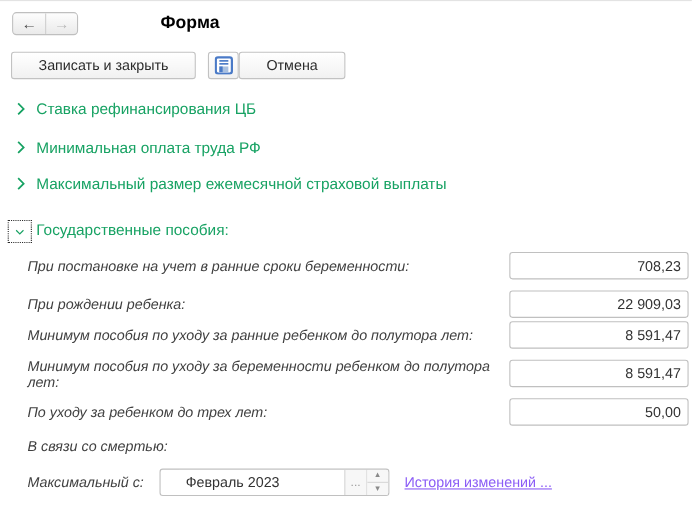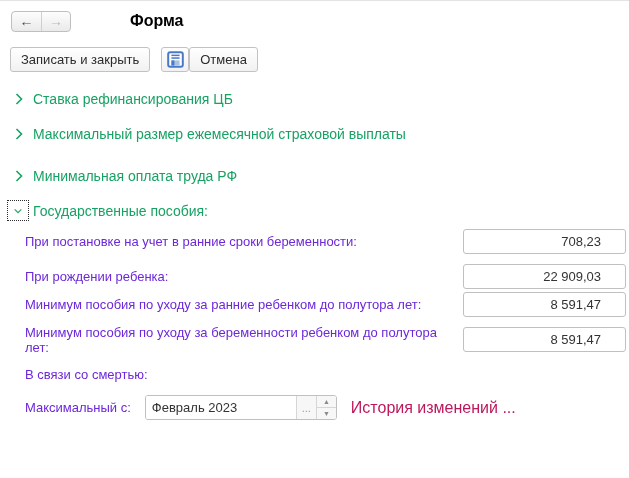--- a/index.html
+++ b/index.html
@@ -15,77 +15,77 @@
   .nav-group {
     display:flex; height:21px; border:1px solid #bfbfbf; border-radius:4px;
     background:linear-gradient(#fdfdfd,#eaeaea); overflow:hidden;
   }
   .nav-btn {
     width:29px; height:100%; border:none; background:transparent; cursor:pointer;
     font-size:14px; font-weight:bold; color:#4a4a4a; line-height:19px; padding:0;
     font-family:inherit;
   }
   .nav-btn.fwd { border-left:1px solid #cfcfcf; color:#b9b9b9; }
-  .title { font-size:16px; font-weight:bold; color:#000; margin-left:59px; }
+  .title { font-size:16px; font-weight:bold; color:#000; margin-left:75px; }
 
   
   .toolbar { display:flex; align-items:center; margin:15px 0 0 10px; height:25px; }
   .btn {
-    height:25px; padding:0 10px; border:1px solid #c2c2c2; border-radius:3px;
+    height:25px; padding:0 24px; border:1px solid #c2c2c2; border-radius:3px;
     background:linear-gradient(#ffffff,#f1f1f1); font-family:inherit;
     font-size:13px; color:#2b2b2b; cursor:pointer;
   }
   .btn.icon-btn { width:28px; padding:0; display:flex; align-items:center; justify-content:center; margin-left:11px; }
   .btn.cancel { }
 
   
   .sections { margin:18px 0 0 15px; }
-  .section-row { display:flex; align-items:center; cursor:pointer; }
+  .section-row { display:flex; cursor:pointer; }
   .section-row.s1 { margin-bottom:17px; }
   .section-row.s2 { margin-bottom:15px; }
   .section-row.s3 { margin-bottom:24px; }
   .chev { width:8px; color:#17a263; display:flex; align-items:center; margin-right:10px; flex:none; }
   .section-label { color:#17a263; font-size:14px; line-height:18px; max-width:400px; }
   .focus-box {
     margin-left:-8px; margin-right:4px; width:22px; height:21px; flex:none;
     border:1px dotted #2b2b2b; display:flex; align-items:center; justify-content:center;
   }
 
   
   .rows { margin-top:8px; padding:0 3px 0 25px; }
   .frow { display:flex; align-items:center; justify-content:space-between; height:25px; }
   .frow.g10 { margin-bottom:10px; } .frow.g11 { margin-bottom:3px; } .frow.g6 { margin-bottom:6px; }
-  .flabel { font-size:13px; color:#6d28d9; padding-right:6px; }
+  .flabel { font-size:13px; color:#404040; padding-right:6px;font-style:italic; }
   .fvalue {
     width:163px; height:25px; flex:none; border:1px solid #c0c0c0; border-radius:3px;
-    text-align:right; padding:0 24px; font-size:13px; color:#333; font-family:inherit;
+    text-align:right; padding:0 6px; font-size:13px; color:#333; font-family:inherit;
     background:#fff; outline:none;
   }
 
   
   .apply-row { display:flex; align-items:center; margin:8px 0 0 25px; height:25px; }
   .date-control {
     display:flex; height:25px; border:1px solid #c0c0c0; border-radius:3px;
     overflow:hidden; margin-left:8px; background:#fff;
   }
   .date-input {
     width:150px; border:none; outline:none; padding:0 6px; font-size:13px;
-    color:#333; font-family:inherit;
+    color:#333; font-family:inherit;margin-left:17px;
   }
   .more-btn {
     width:20px; border:none; border-left:1px solid #d6d6d6; background:#f7f7f7;
     color:#9a9a9a; font-size:11px; line-height:10px; cursor:pointer; font-family:inherit;
   }
   .spinner { width:20px; border-left:1px solid #d6d6d6; display:flex; flex-direction:column; }
   .spin-btn {
     flex:1; border:none; background:#f7f7f7; color:#8a8a8a; font-size:7px;
     line-height:6px; cursor:pointer; padding:0; font-family:inherit;
   }
   .spin-btn.down { border-top:1px solid #d6d6d6; }
-  .history-link { margin-left:14px; font-size:16px; color:#be185d; cursor:pointer; }
+  .history-link { margin-left:14px; font-size:13px; color:#8b5cf6; text-decoration:underline; cursor:pointer; }
 </style>
 </head>
 <body>
 
 <div class="app">
 
   <div class="titlebar">
     <div class="nav-group">
       <button class="nav-btn">
         <span>←</span>
@@ -117,36 +117,36 @@
 
     <div class="section-row s1">
       <span class="chev">
         <svg width="8" height="12" viewBox="0 0 8 12">
             <path d="M1.5 1 L6.5 6 L1.5 11" fill="none" stroke="currentColor" stroke-width="1.6"></path>
           </svg>
       </span>
       <span class="section-label">Ставка рефинансирования ЦБ</span>
     </div>
 
+    <div class="section-row s2">
+      <span class="chev">
+        <svg width="8" height="12" viewBox="0 0 8 12">
+            <path d="M1.5 1 L6.5 6 L1.5 11" fill="none" stroke="currentColor" stroke-width="1.6"></path>
+          </svg>
+      </span>
+      <span class="section-label">Минимальная оплата труда РФ</span>
+    </div>
+
     <div class="section-row s3">
       <span class="chev">
         <svg width="8" height="12" viewBox="0 0 8 12">
             <path d="M1.5 1 L6.5 6 L1.5 11" fill="none" stroke="currentColor" stroke-width="1.6"></path>
           </svg>
       </span>
       <span class="section-label">Максимальный размер ежемесячной страховой выплаты</span>
-    </div>
-
-    <div class="section-row s2">
-      <span class="chev">
-        <svg width="8" height="12" viewBox="0 0 8 12">
-            <path d="M1.5 1 L6.5 6 L1.5 11" fill="none" stroke="currentColor" stroke-width="1.6"></path>
-          </svg>
-      </span>
-      <span class="section-label">Минимальная оплата труда РФ</span>
     </div>
 
     <div class="section-row">
       <span class="focus-box">
         <span class="chev" style="margin:0">
           <svg width="12" height="8" viewBox="0 0 12 8">
               <path d="M1 1.5 L6 6.5 L11 1.5" fill="none" stroke="currentColor" stroke-width="1.6"></path>
             </svg>
         </span>
       </span>
@@ -164,20 +164,24 @@
       <input class="fvalue" value="22 909,03" style="">
     </div>
     <div class="frow g10">
       <span class="flabel">Минимум пособия по уходу за ранние ребенком до полутора лет:</span>
       <input class="fvalue" value="8 591,47" style="">
     </div>
     <div class="frow g10">
       <span class="flabel">Минимум пособия по уходу за беременности ребенком до полутора лет:</span>
       <input class="fvalue" value="8 591,47" style="">
     </div>
+    <div class="frow g6">
+      <span class="flabel">По уходу за ребенком до трех лет:</span>
+      <input class="fvalue" value="50,00" style="">
+    </div>
     <div class="frow">
       <span class="flabel">В связи со смертью:</span>
     </div>
   </div>
 
   <div class="apply-row">
     <span class="flabel">Максимальный с:</span>
     <div class="date-control">
       <input class="date-input" value="Февраль 2023" style="">
       <button class="more-btn">...</button>

